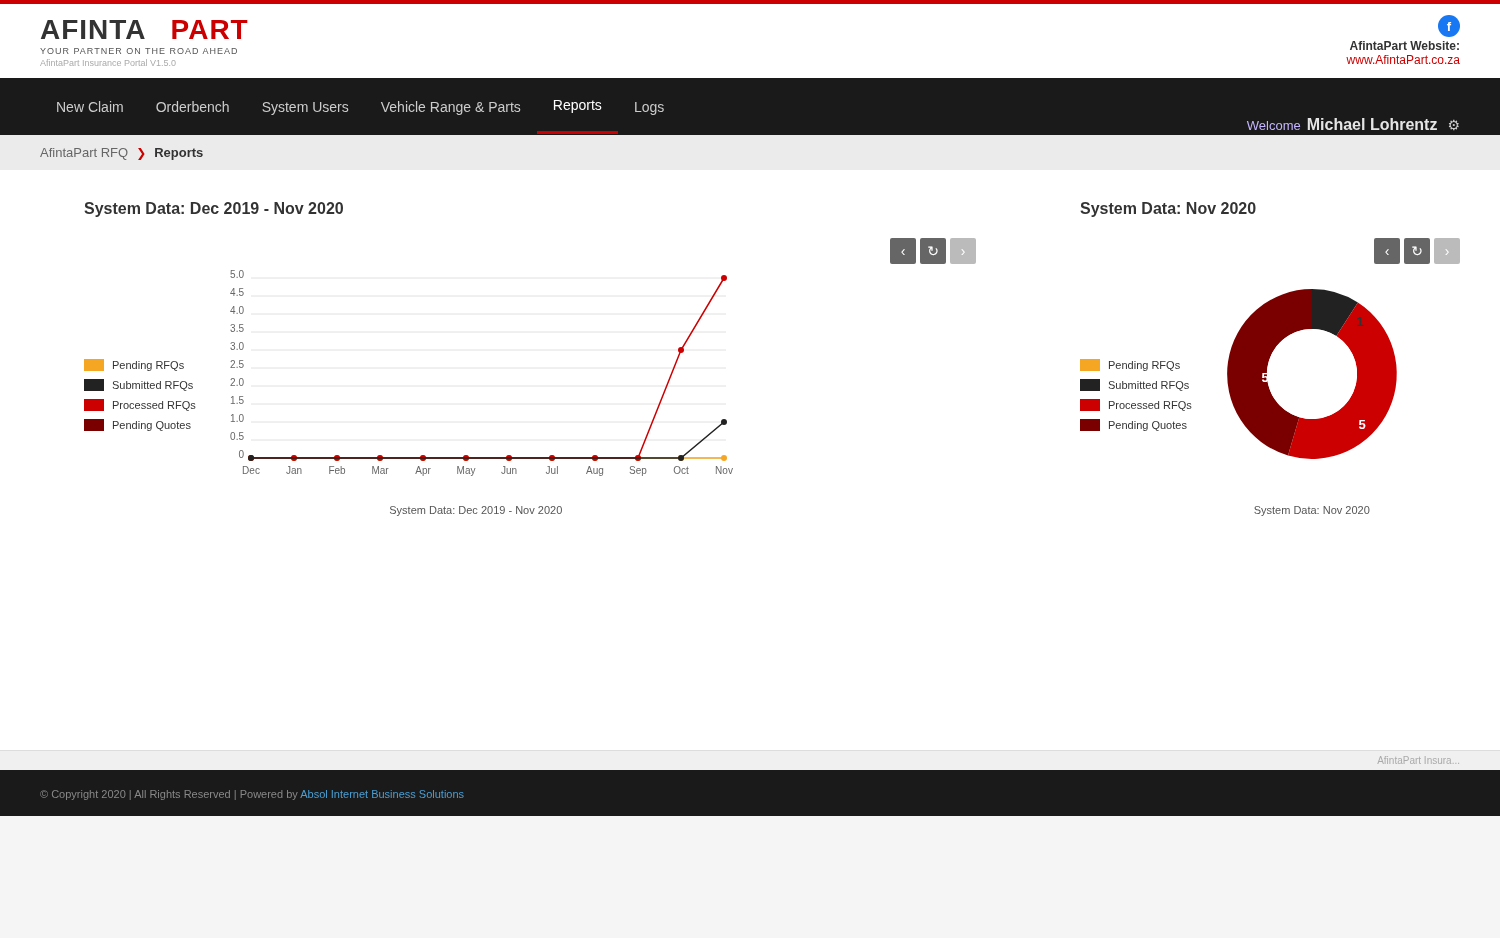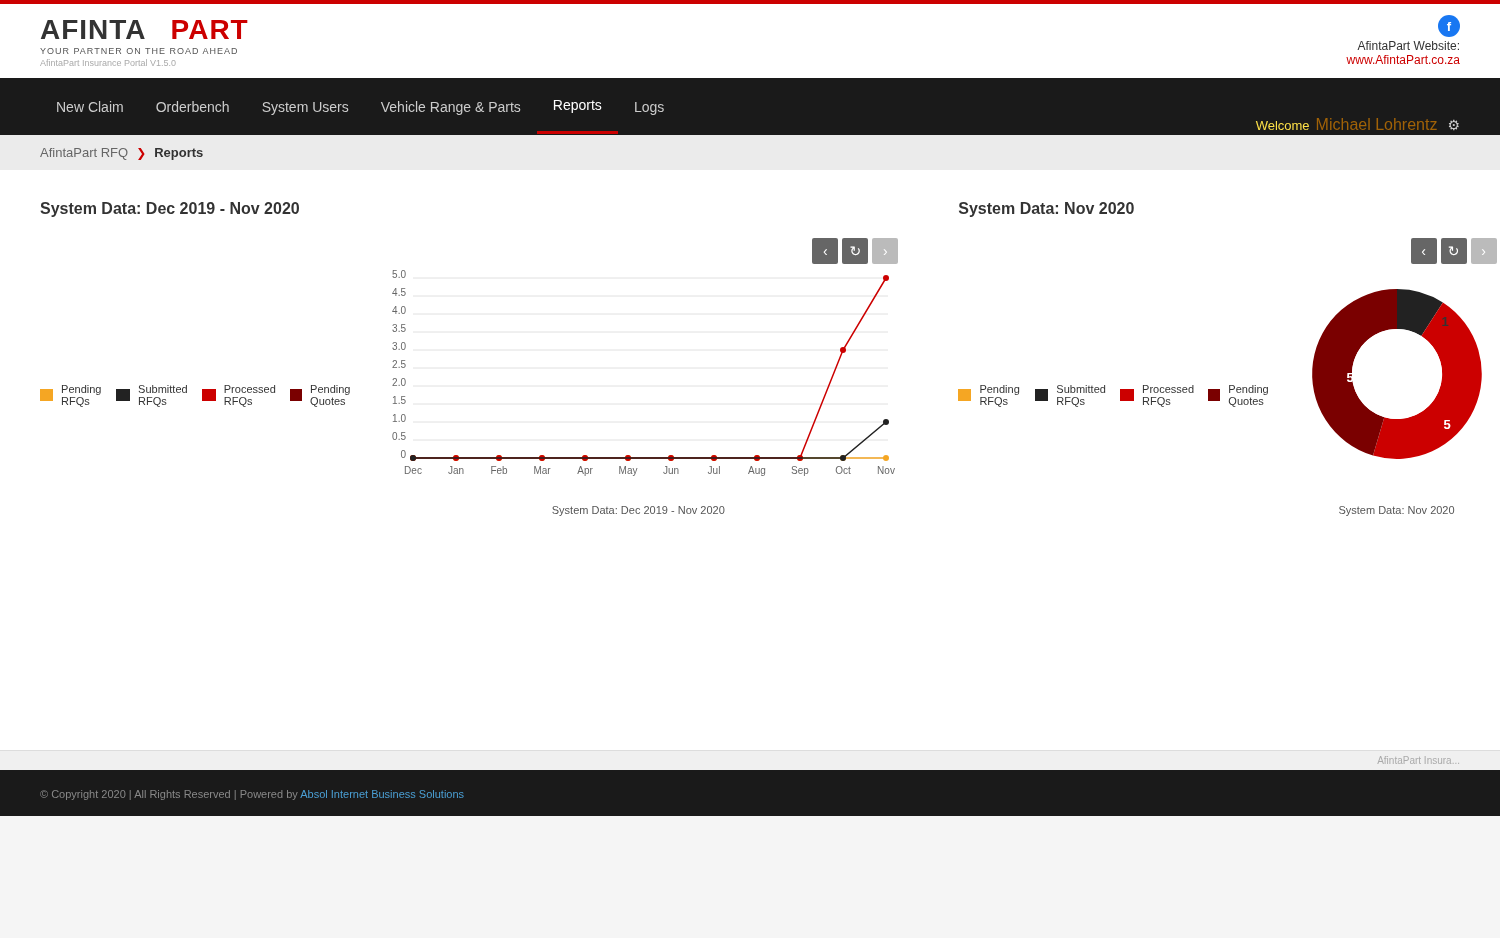--- a/index.html
+++ b/index.html
@@ -40,21 +40,21 @@
       width: 22px; height: 22px;
       background: #1877f2;
       border-radius: 50%;
       display: flex; align-items: center; justify-content: center;
       color: #fff;
       font-size: 13px;
       font-weight: bold;
       margin-bottom: 2px;
       align-self: flex-end;
     }
-    .website-label { font-size: 12px; color: #333; font-weight: normal; }
+    .website-label { font-size: 12px; color: #333; font-weight: bold; }
     .website-url { font-size: 12px; color: #cc0000; }
 
     
     .nav {
       background: #1a1a1a;
       padding: 1px 40px;
       display: flex;
       align-items: flex-end;
       justify-content: space-between;
     }
@@ -72,22 +72,22 @@
     }
     .nav-item.active {
       color: #fff;
       border-bottom: 3px solid #cc0000;
     }
     .nav-right {
       display: flex;
       align-items: center;
       gap: 6px;
     }
-    .welcome-text { color: #fde047; font-size: 13px; }
-    .welcome-name { color: #a16207; font-weight: normal; }
+    .welcome-text { color: #c4b5fd; font-size: 13px; }
+    .welcome-name { color: #e5e5e5; font-weight: bold; }
     .settings-icon {
       color: #ccc;
       font-size: 14px;
       cursor: pointer;
       margin-left: 4px;
     }
 
     
     .breadcrumb {
       background: #ebebeb;
@@ -108,20 +108,21 @@
       min-height: 580px;
     }
 
     .charts-container {
       display: flex;
       gap: 60px;
     }
 
     .chart-section {
       flex: 1;
+      margin-left: 44px;
     }
 
     .chart-title {
       font-size: 16px;
       font-weight: bold;
       color: #333;
       margin-bottom: 20px;
     }
 
     .chart-controls {
@@ -145,21 +146,21 @@
     }
     .chart-btn.disabled { background: #bbb; cursor: default; }
 
     
     .line-chart-wrapper {
       display: flex;
       gap: 20px;
     }
     .chart-legend {
       display: flex;
-      flex-direction: row;
+      flex-direction: column;
       justify-content: center;
       gap: 8px;
     }
     .legend-item {
       display: flex;
       align-items: center;
       gap: 8px;
       font-size: 11px;
       color: #333;
     }

